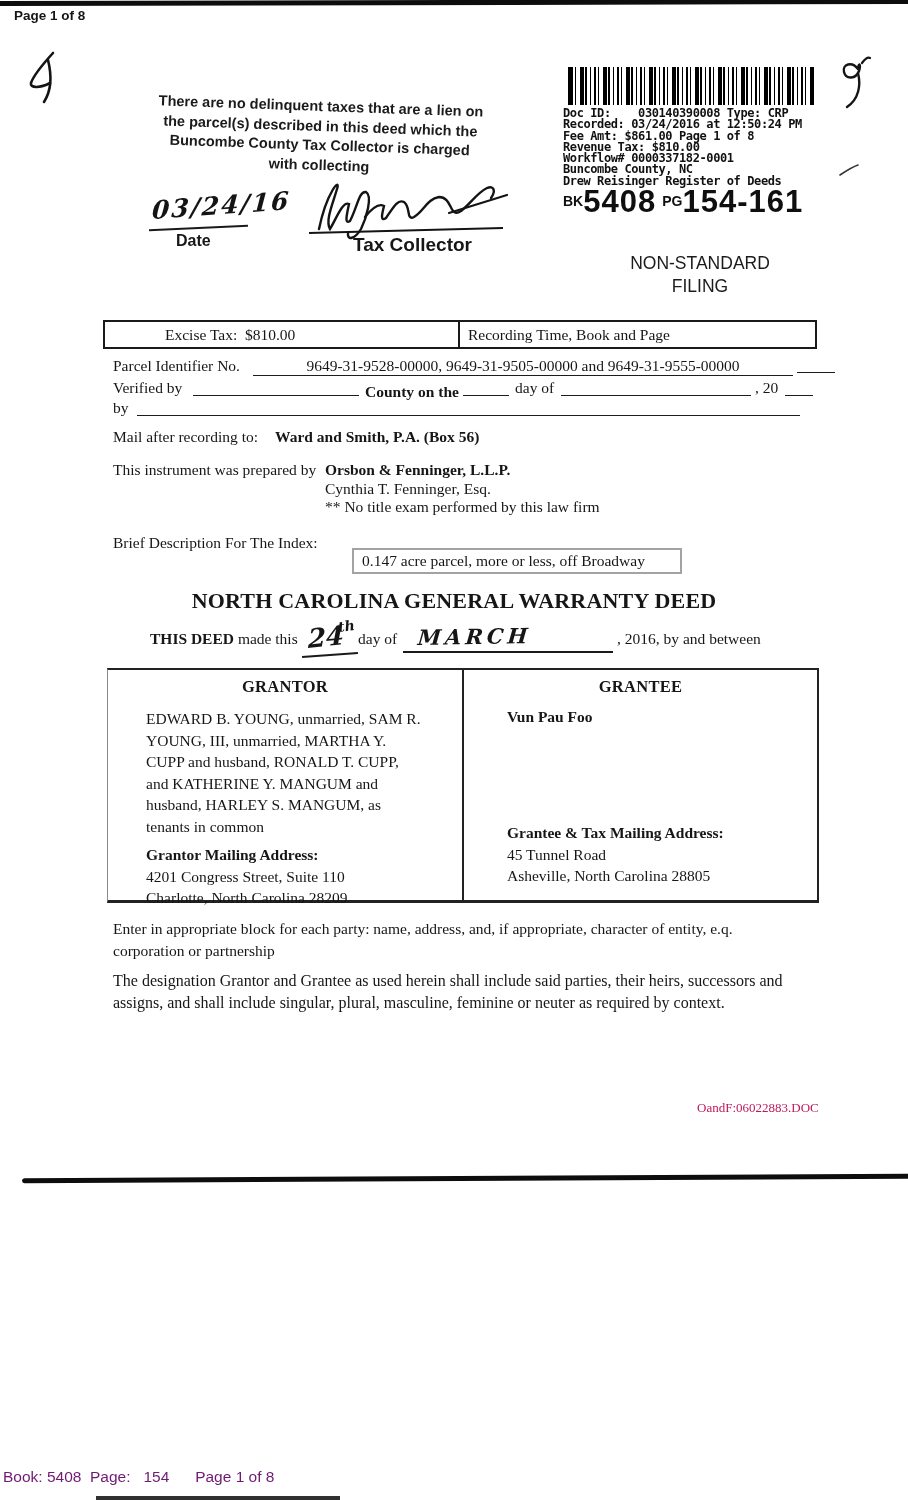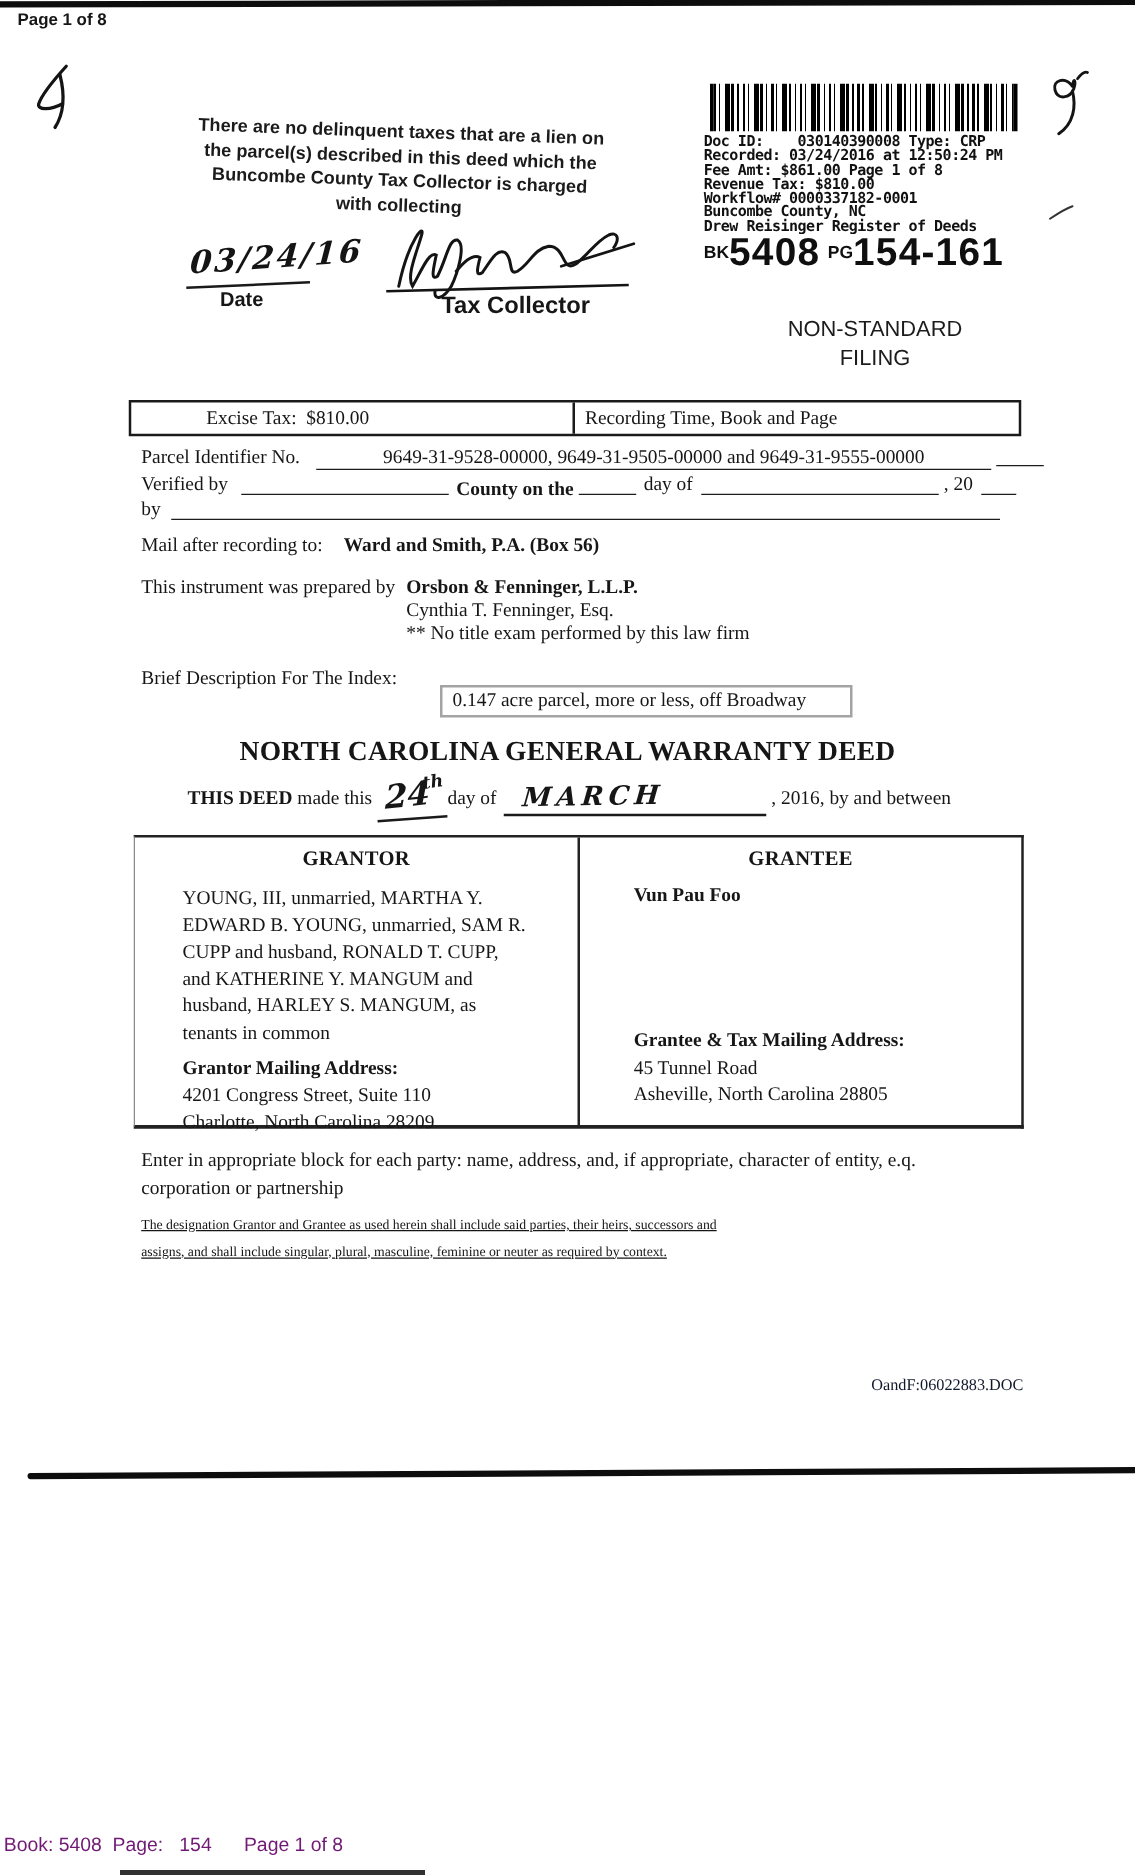--- a/index.html
+++ b/index.html
@@ -143,22 +143,22 @@
     <span class="abs" style="left:208px;top:0;">day of</span>
     <span class="abs" style="left:253px;top:21px;width:210px;height:1.8px;background:#1a1a1a;"></span>
     <span class="hw abs" style="left:268px;top:-6px;font-size:21px;letter-spacing:4px;transform:rotate(-1deg) skewX(-6deg);">MARCH</span>
     <span class="abs" style="left:467px;top:0;">, 2016, by and between</span>
   </div>
 
   <div class="abs" style="left:107px;top:668px;width:709px;height:230px;border-top:2px solid #222;border-bottom:3px solid #222;border-right:2px solid #222;border-left:1px solid #8a8a8a;display:flex;">
     <div style="width:354px;position:relative;">
       <div class="cell-h" style="margin-top:7px;">GRANTOR</div>
       <div class="abs" style="left:38px;top:38px;font-size:15.5px;line-height:21.5px;">
+        <div>EDWARD B. YOUNG, unmarried, SAM R.</div>
         <div>YOUNG, III, unmarried, MARTHA Y.</div>
-        <div>EDWARD B. YOUNG, unmarried, SAM R.</div>
         <div>CUPP and husband, RONALD T. CUPP,</div>
         <div>and KATHERINE Y. MANGUM and</div>
         <div>husband, HARLEY S. MANGUM, as</div>
         <div>tenants in common</div>
       </div>
       <div class="abs" style="left:38px;top:174px;font-size:15.5px;line-height:21.5px;">
         <div class="b">Grantor Mailing Address:</div>
         <div>4201 Congress Street, Suite 110</div>
         <div>Charlotte, North Carolina 28209</div>
       </div>
@@ -171,26 +171,26 @@
         <div>45 Tunnel Road</div>
         <div>Asheville, North Carolina 28805</div>
       </div>
     </div>
   </div>
 
   <div class="abs" style="left:113px;top:918px;width:710px;font-size:15.5px;line-height:21.5px;">
     <div>Enter in appropriate block for each party: name, address, and, if appropriate, character of entity, e.q.</div>
     <div>corporation or partnership</div>
   </div>
-  <div class="abs" style="left:113px;top:970px;width:710px;font-size:11px;line-height:21.5px;text-decoration:underline;">
+  <div class="abs" style="left:113px;top:970px;width:710px;font-size:16px;line-height:21.5px;">
     <div>The designation Grantor and Grantee as used herein shall include said parties, their heirs, successors and</div>
     <div>assigns, and shall include singular, plural, masculine, feminine or neuter as required by context.</div>
   </div>
 
-  <div class="abs" style="left:697px;top:1100px;font-size:13px;color:#0f172a;">OandF:06022883.DOC</div>
+  <div class="abs" style="left:697px;top:1100px;font-size:13px;color:#be185d;">OandF:06022883.DOC</div>
 
   <div class="abs scanbar" style="left:22px;top:1176px;width:890px;height:5px;transform:rotate(-0.3deg);border-radius:3px;"></div>
 
   <div class="abs sans pre" style="left:3px;top:1468px;font-size:15.5px;color:#701a75;">Book: 5408  Page:   154      Page 1 of 8</div>
 
   <div class="abs scanbar" style="left:96px;top:1496px;width:244px;height:4px;opacity:.85;"></div>
 
 </div>
 
 </body></html>

